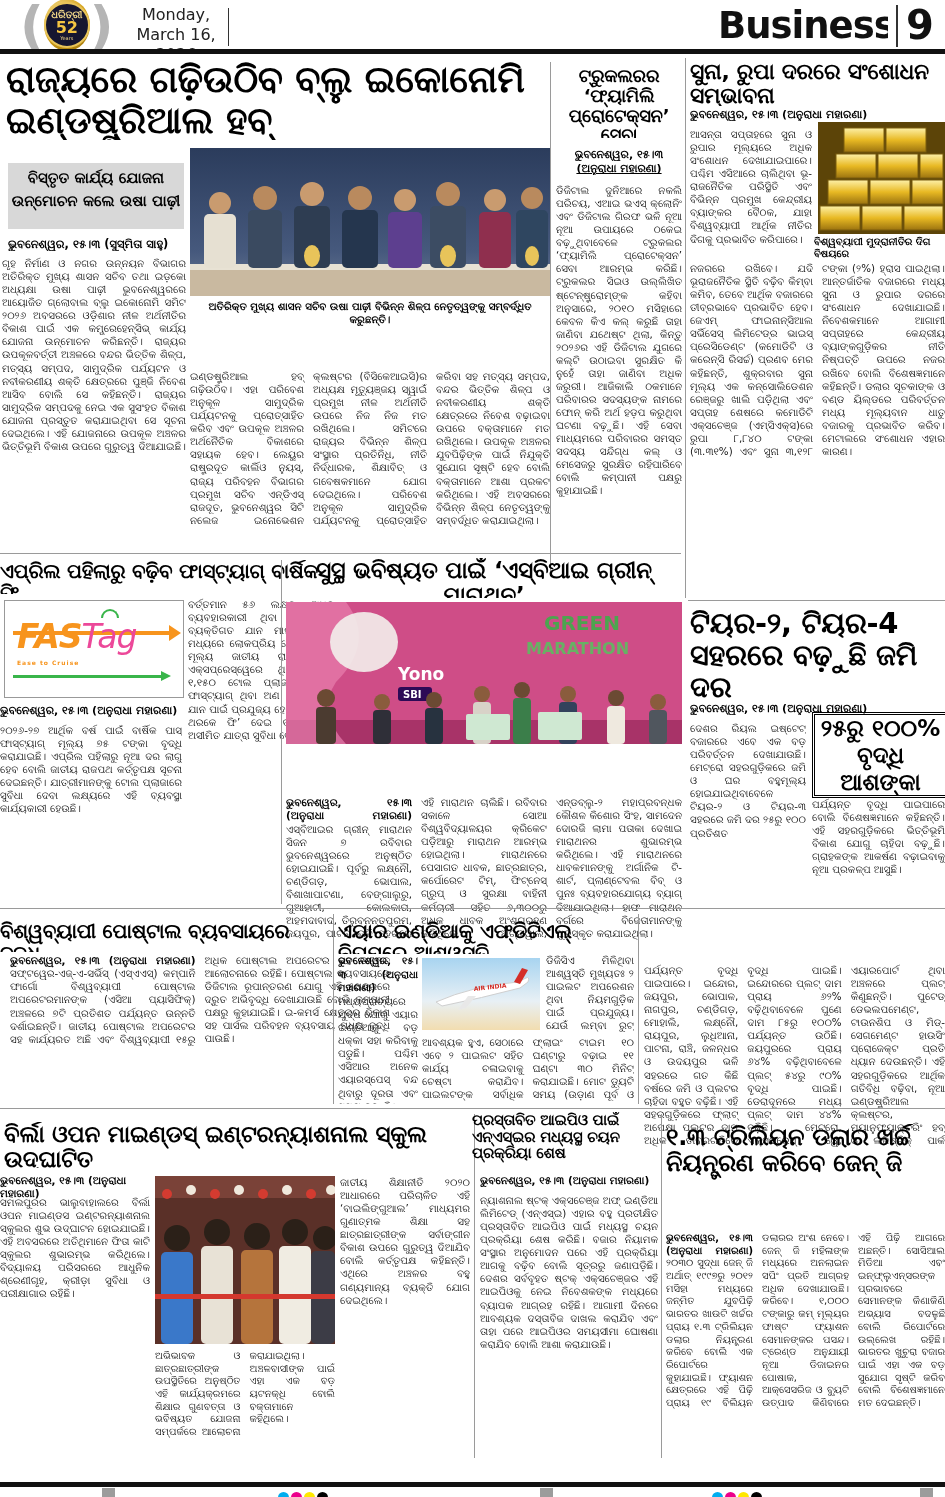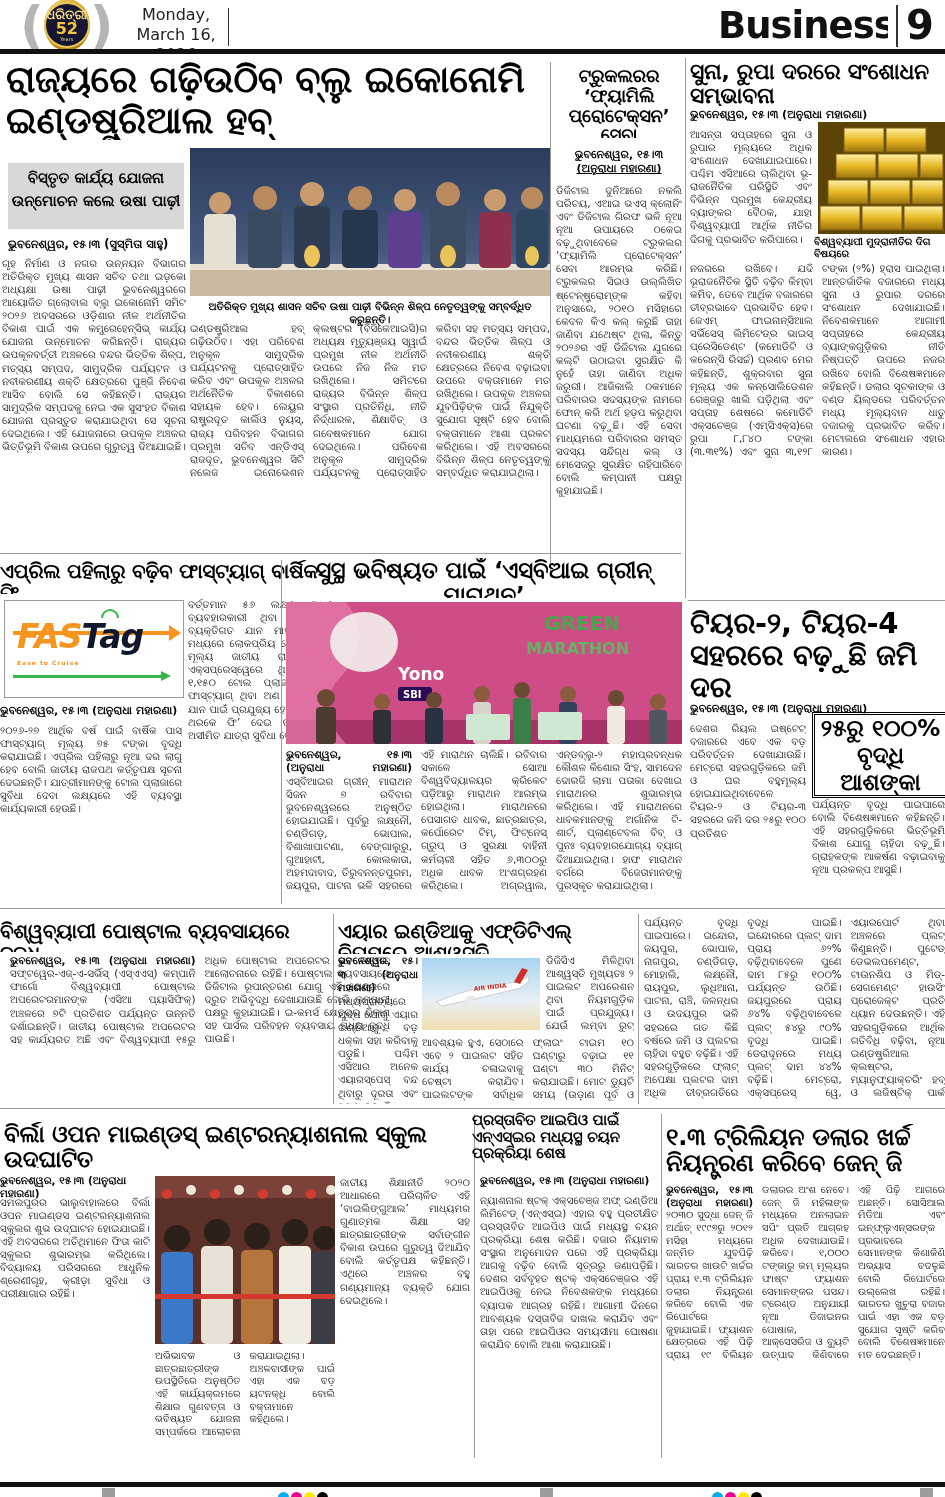--- a/index.html
+++ b/index.html
@@ -4,42 +4,42 @@
 <style>
   html,body{margin:0;padding:0;background:#e8e8e8;}
   #page{position:relative;width:945px;height:1497px;background:#ffffff;overflow:hidden;
         font-family:"DejaVu Sans",sans-serif;color:#111;}
   .abs{position:absolute;overflow:hidden;}
   .headline{font-weight:700;color:#000;line-height:1.1;letter-spacing:-0.3px;}
   .kicker{background:#d8d8d8;font-weight:700;text-align:center;color:#000;}
   .byline{font-weight:700;font-size:11.5px;color:#000;}
   .body{font-size:10.3px;line-height:1.27;text-align:justify;color:#151515;}
   .cols2{column-count:2;column-gap:9px;}
-  .cols3{column-count:3;column-gap:9px;}
+  .cols3{column-count:3;column-gap:9px;margin-top:48px;}
   .caption{font-weight:700;font-size:10.3px;color:#000;}
   .vrule{width:1px;background:#9a9a9a;}
   .hrule{height:1px;background:#9a9a9a;}
   .blackbar{background:#111;}
   
   .paren{font-size:52px;color:#b5b5b5;font-weight:700;line-height:1;}
   .logo-ring{width:52px;height:52px;border-radius:50%;
      background:radial-gradient(circle at 35% 30%,#f8e6a0,#d4a017 55%,#8a6508);
      display:flex;align-items:center;justify-content:center;}
   .logo-core{width:42px;height:42px;border-radius:50%;background:#161630;border:2px solid #e8c45a;
      display:flex;flex-direction:column;align-items:center;justify-content:center;line-height:1;}
-  .logo-paper{font-size:13px;color:#f3d98a;font-weight:700;}
+  .logo-paper{font-size:10px;color:#f3d98a;font-weight:700;}
   .logo-52{font-size:16px;color:#f5c542;font-weight:700;}
   .logo-years{font-size:5px;color:#f3d98a;}
   .dateline{font-size:16px;font-weight:400;text-align:center;color:#222;line-height:1.25;}
   .section-name{font-size:37px;font-weight:600;color:#111;letter-spacing:-1px;}
   .page-num{font-size:40px;font-weight:600;color:#111;}
   
   .fastag-box{border:1px solid #999;background:#fff;}
   .fastag-fas{color:#f7941d;font-weight:800;font-style:italic;font-size:33px;letter-spacing:-1px;}
-  .fastag-tag{color:#0f172a;font-weight:700;font-style:italic;font-size:33px;letter-spacing:-1px;}
+  .fastag-tag{color:#ec4899;font-weight:400;font-style:italic;font-size:33px;letter-spacing:-1px;}
   .fastag-tagline{color:#f7941d;font-size:6px;font-weight:700;letter-spacing:1px;}
   .tier-box{border:3px double #000;text-align:center;font-weight:700;color:#000;
             display:flex;flex-direction:column;align-items:center;justify-content:center;}
   
   .regsq{width:13px;height:11px;background:#9c9c9c;}
   .regdot{width:11px;height:11px;border-radius:50%;display:inline-block;margin-right:2px;}
 </style>
 </head>
 <body>
 

